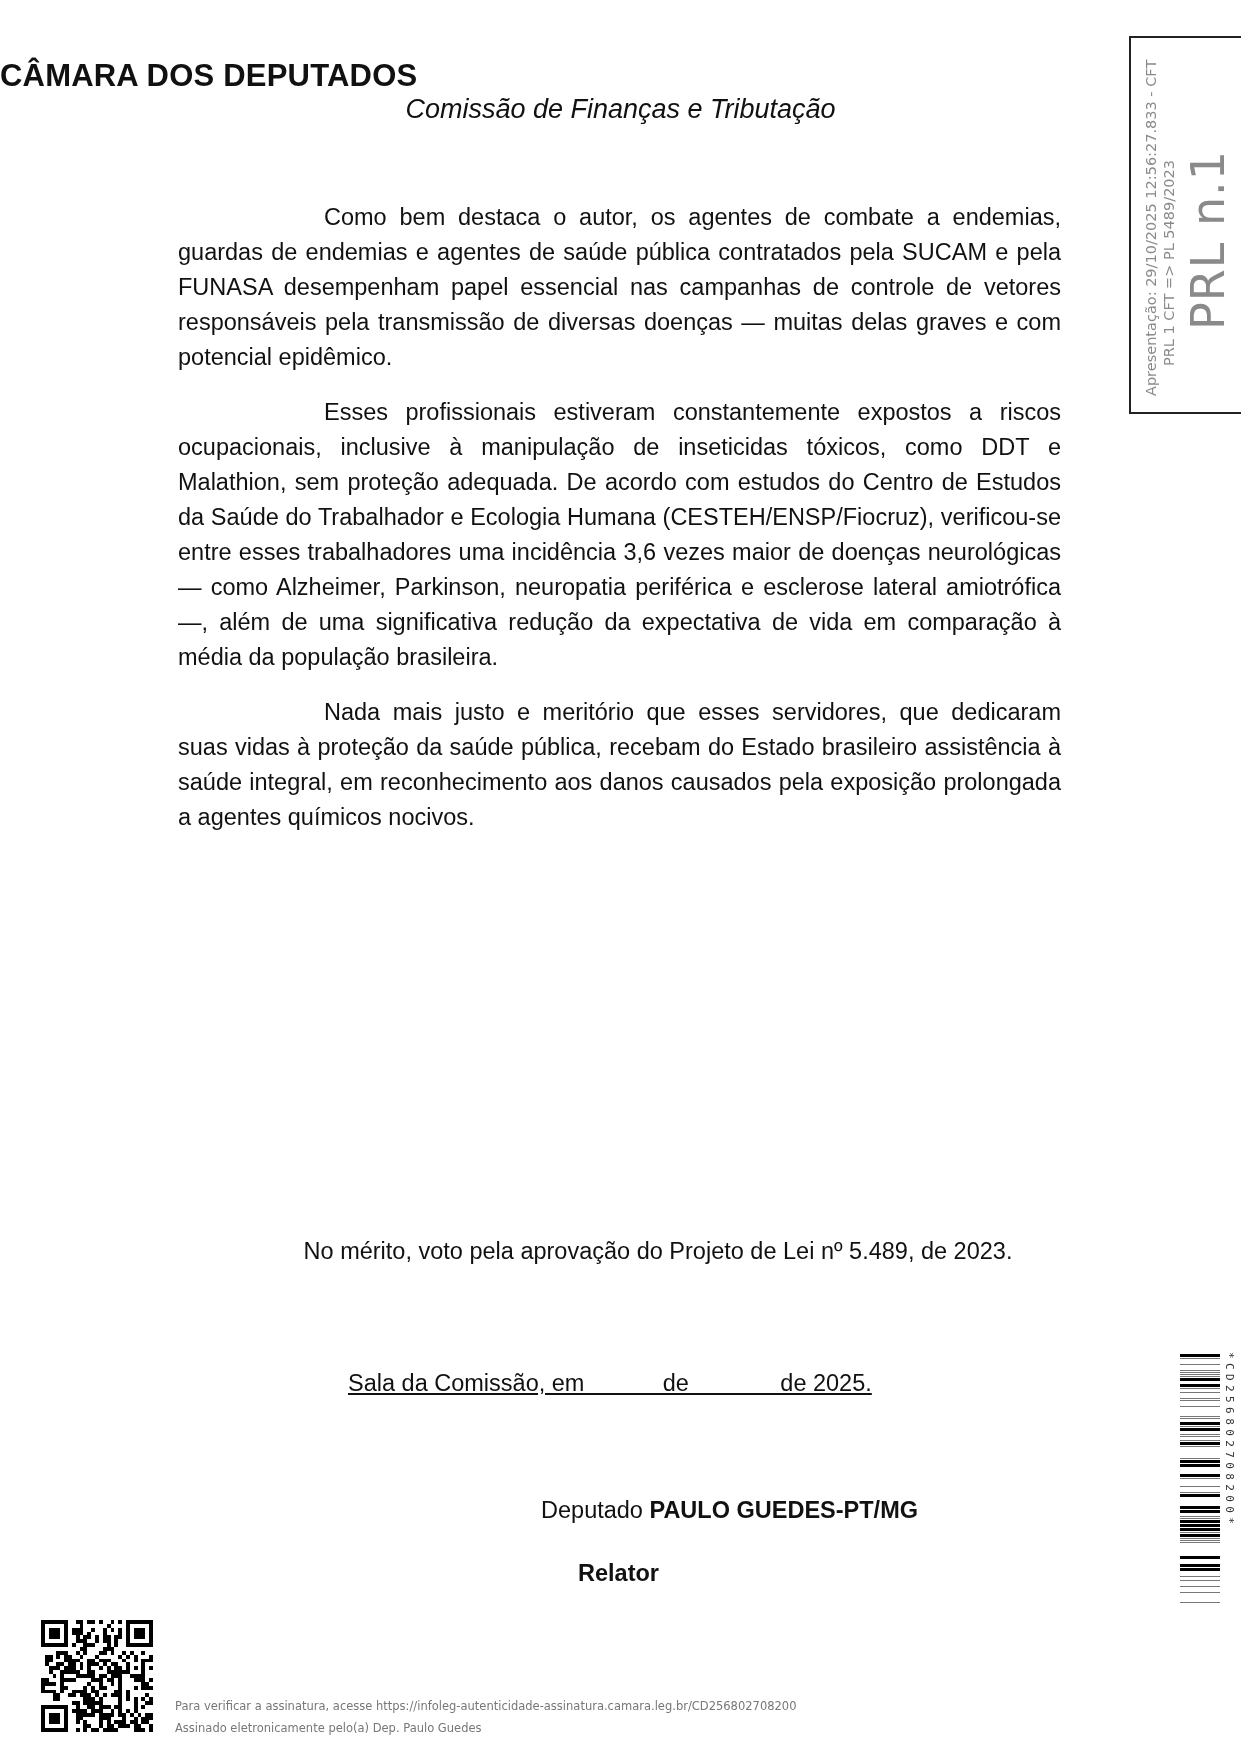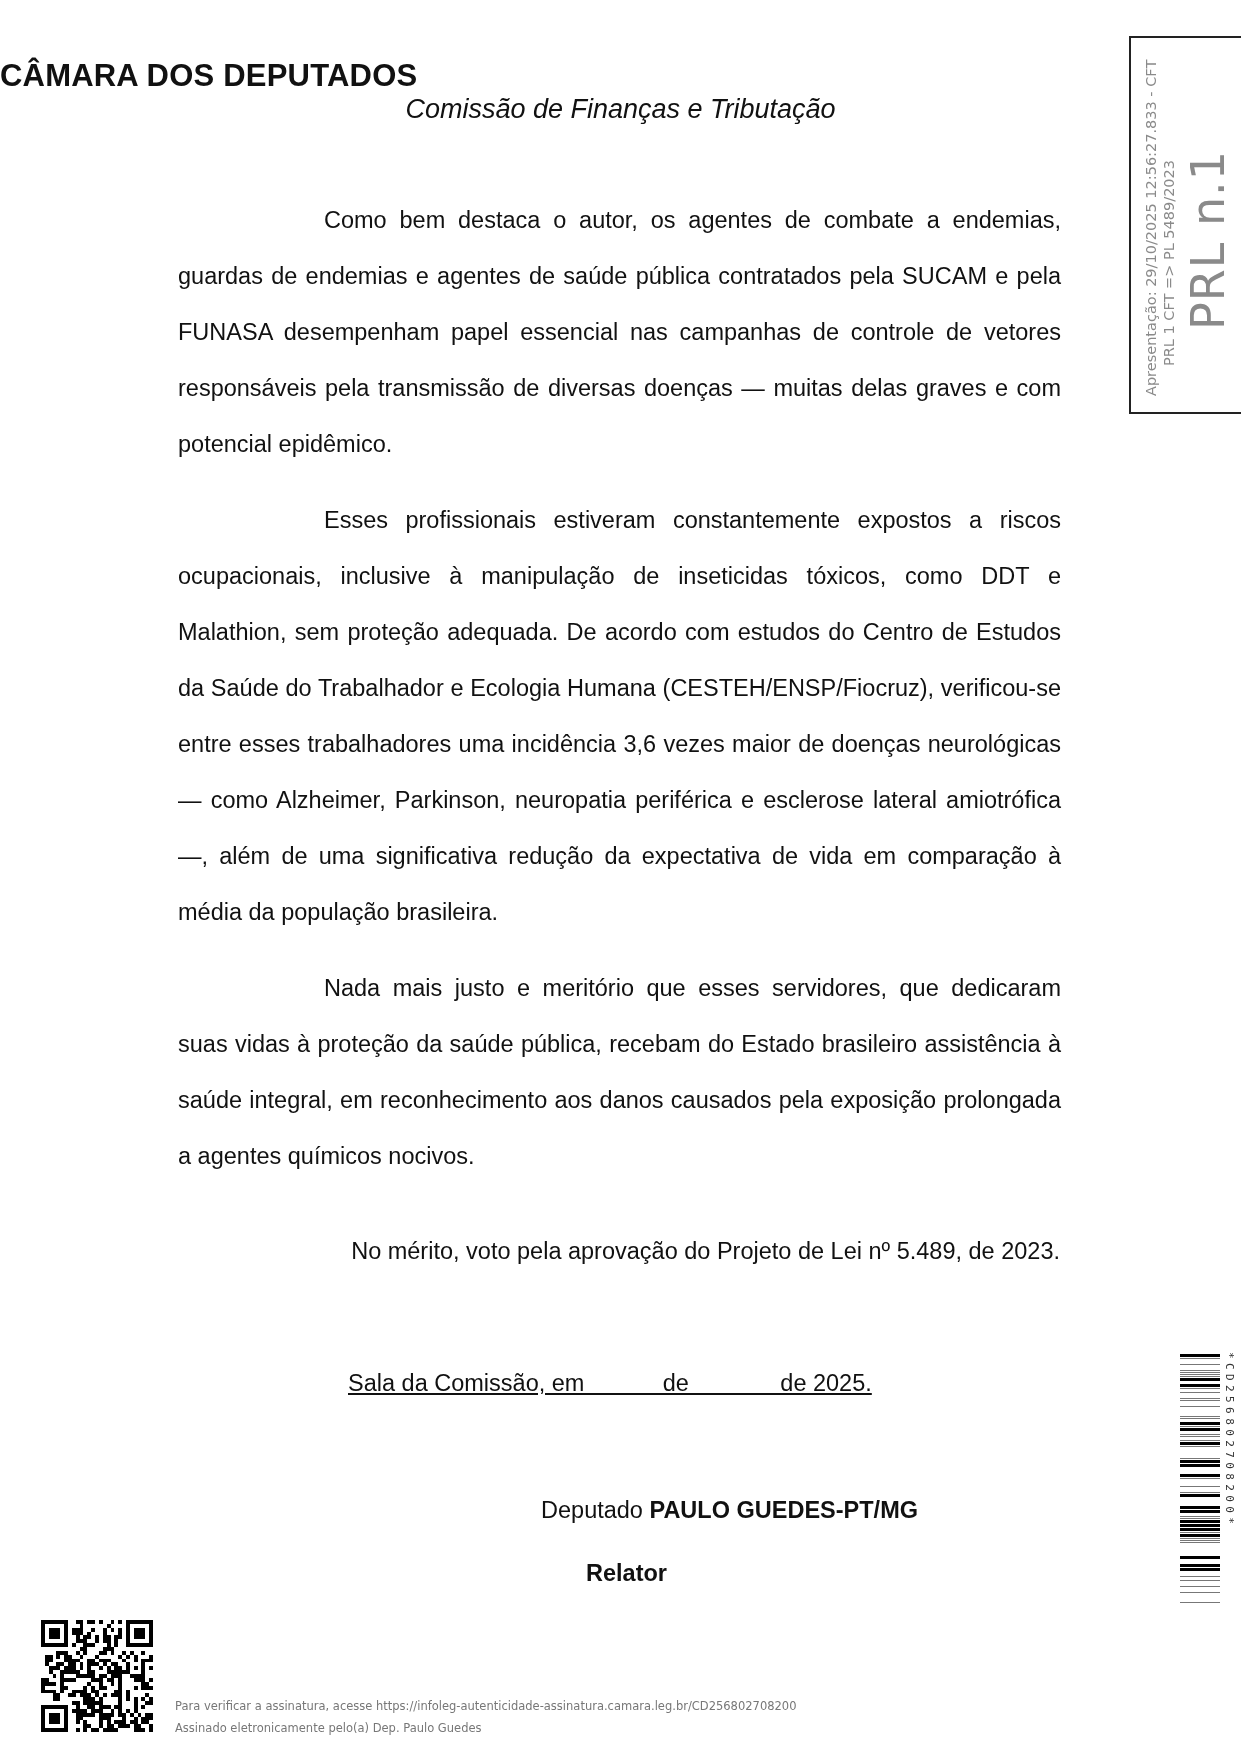--- a/index.html
+++ b/index.html
@@ -2,29 +2,29 @@
 <html><head>
 <meta charset="utf-8">
 <style>
   html, body { margin:0; padding:0; background:#ffffff; }
   body { width:1241px; height:1754px; position:relative; overflow:hidden;
          font-family:"Liberation Sans", sans-serif; color:#111; }
   .hdr-title { position:absolute; left:0; width:1241px; top:58px; text-align:left;
                font-weight:bold; font-size:31px; letter-spacing:0.2px; }
   .hdr-sub { position:absolute; left:0; width:1241px; top:94px; text-align:center;
              font-size:27px;font-style:italic; }
-  .body { position:absolute; left:178px; width:883px; top:192px; font-size:23.5px;
-          line-height:56px; text-align:justify; }
+  .body { position:absolute; left:178px; width:883px; top:200px; font-size:23.5px;
+          line-height:35px; text-align:justify; }
   .body p { margin:0 0 20px 0; text-indent:146px; }
   .body p.p4 { text-indent:132px; }
   .centered { position:absolute; left:0; width:1241px; text-align:center; font-size:23.5px; }
-  .merit { top:1238px; left:300px; width:760px; text-align:right; }
+  .merit { top:1238px; left:278px; width:760px; text-align:center; }
   .sala { top:1370px; left:348px; width:600px; text-align:left; white-space:pre;text-decoration:underline; }
   .deputado { top:1497px; left:418px; width:500px; text-align:right; }
-  .relator { top:1560px; left:578px; width:100px; text-align:left; font-weight:bold;margin-left:8px; }
+  .relator { top:1560px; left:578px; width:100px; text-align:left; font-weight:bold; }
   .stamp { position:absolute; left:1129px; top:36px; width:120px; height:378px;
            border:2px solid #222; border-right:none; box-sizing:border-box; }
   .stamp-inner { position:absolute; left:0; top:0; width:378px; height:120px;
                  transform-origin:0 0; transform:translate(0,378px) rotate(-90deg);
                  font-family:"DejaVu Sans", sans-serif; color:#8a8a8a; }
   .stamp-l1 { position:absolute; left:20px; top:12px; font-size:14.5px; white-space:nowrap; }
   .stamp-l2 { position:absolute; left:50px; top:30px; font-size:14.5px; white-space:nowrap; }
   .stamp-l3 { position:absolute; left:86px; top:50px; font-size:46px; white-space:nowrap; letter-spacing:1px; }
   .barcode { position:absolute; left:1180px; top:1352px; width:40px; height:252px; }
   .barcode-text { position:absolute; left:1222px; top:1352px; width:14px; height:252px;

